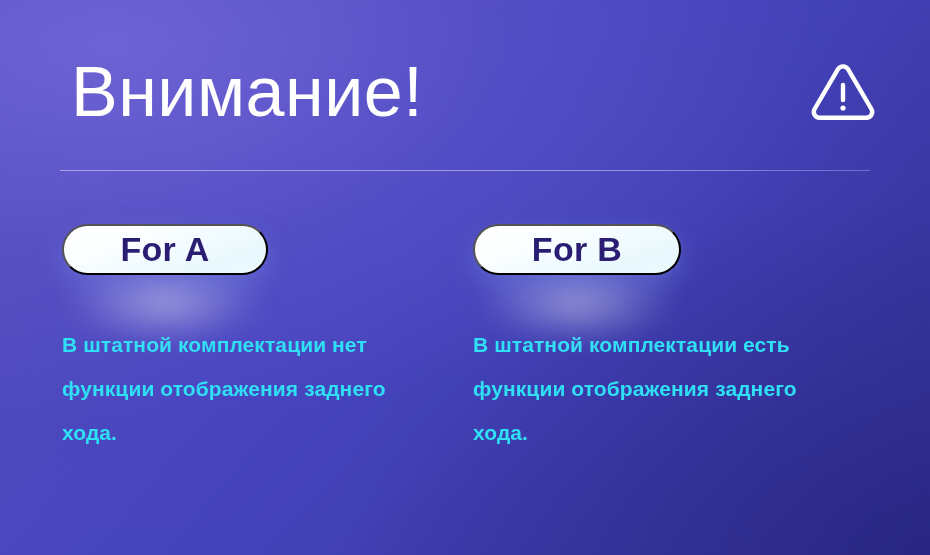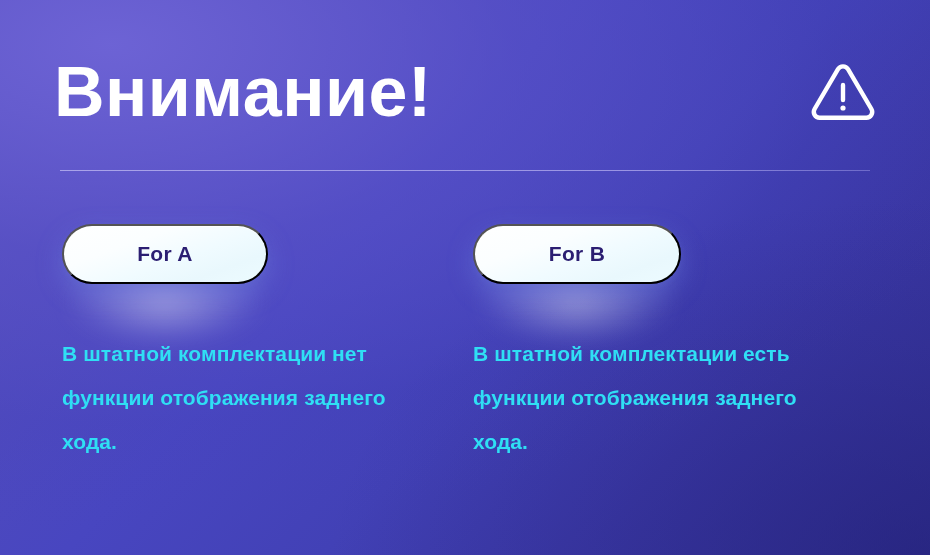--- a/index.html
+++ b/index.html
@@ -45,25 +45,25 @@
       radial-gradient(95% 95% at 100% 100%,
           rgba(34,32,120,0.55) 0%,
           rgba(38,36,126,0.22) 38%,
           rgba(40,38,130,0.0) 68%);
     pointer-events:none;
   }
 
   
   .page-title {
     position: absolute;
-    left: 54px;
+    left: 71px;
     top: 54px;
     font-size: 70px;
     line-height: 76px;
-    font-weight: 700;
+    font-weight: 400;
     color: #ffffff;
     letter-spacing: 0.5px;
     white-space: nowrap;
     z-index: 4;
   }
 
   .warn-icon {
     position: absolute;
     left: 810px;
     top: 64px;
@@ -120,34 +120,34 @@
         rgba(190,200,250,0.0) 82%);
     filter: blur(10px);
     pointer-events: none;
   }
 
   .pill {
     position: relative;
     display: inline-flex;
     align-items: center;
     justify-content: center;
-    height: 60px;
+    height: 51px;
     border-radius: 33px;
     background: linear-gradient(160deg,
         #ffffff 0%,
         #fbfeff 32%,
         #f0fbff 58%,
         #e9f8fd 78%,
         #ecfbff 100%);
     box-shadow:
       0 10px 26px rgba(120,140,230,0.40),
       0 2px 6px rgba(90,100,200,0.22),
       inset 0 1px 0 rgba(255,255,255,0.9);
     color: #2b1e72;
-    font-size: 21px;
+    font-size: 34px;
     font-weight: 700;
     letter-spacing: 0.3px;
     text-align: right;
   }
   .pill-a { width: 206px; }
   .pill-b { width: 208px; }
 
   .desc {
     margin-top: 48px;
     width: 382px;

